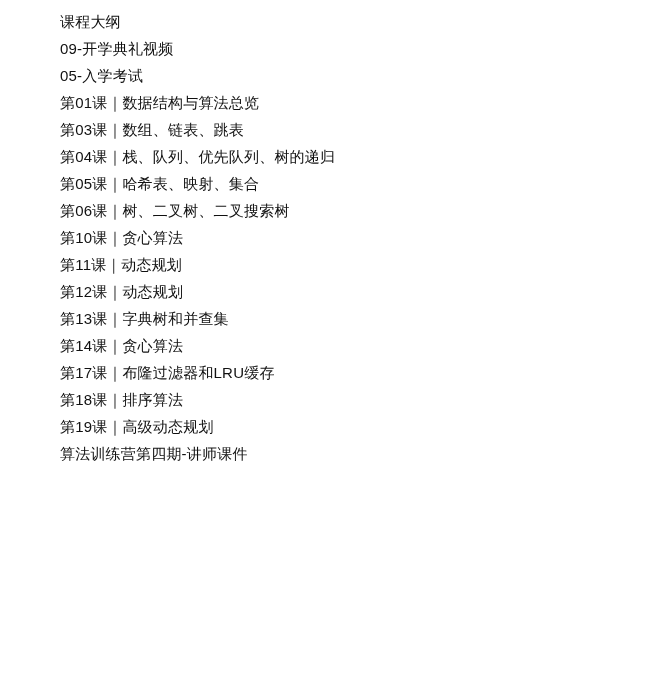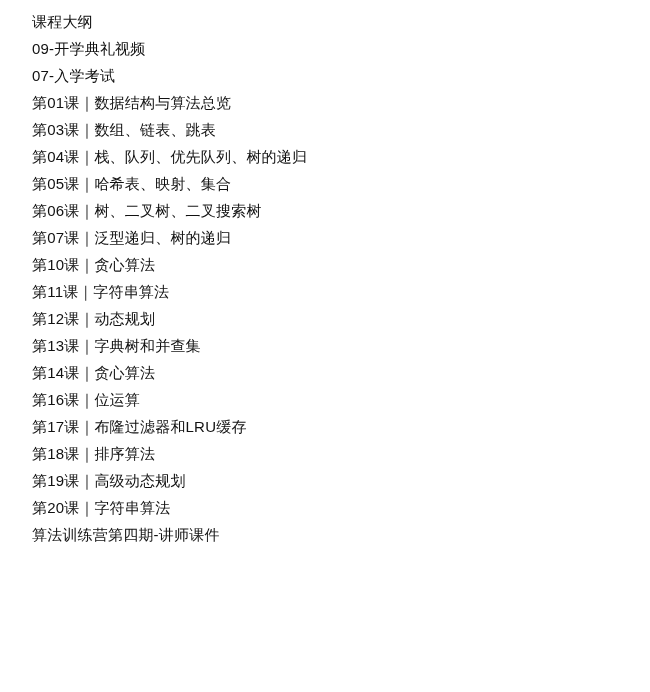--- a/index.html
+++ b/index.html
@@ -10,47 +10,45 @@
   body {
     width: 650px;
     height: 692px;
     font-family: "Liberation Sans", "DejaVu Sans", sans-serif;
     color: #000000;
     overflow: hidden;
   }
   #outline-list {
     padding: 8px 0 0 32px;
     display: block;
+    margin-left: 28px;
   }
   .outline-item {
     font-size: 15px;
     line-height: 27px;
     height: 27px;
     white-space: nowrap;
     letter-spacing: 0.2px;
     color: #111111;
   }
 </style>
 </head>
 <body>
 
 <div id="outline-list">
   <div class="outline-item">课程大纲</div>
   <div class="outline-item">09-开学典礼视频</div>
-  <div class="outline-item">07-入学考试</div>
+  <div class="outline-item">05-入学考试</div>
   <div class="outline-item">第01课｜数据结构与算法总览</div>
   <div class="outline-item">第03课｜数组、链表、跳表</div>
   <div class="outline-item">第04课｜栈、队列、优先队列、树的递归</div>
   <div class="outline-item">第05课｜哈希表、映射、集合</div>
   <div class="outline-item">第06课｜树、二叉树、二叉搜索树</div>
-  <div class="outline-item">第07课｜泛型递归、树的递归</div>
   <div class="outline-item">第10课｜贪心算法</div>
-  <div class="outline-item">第11课｜字符串算法</div>
+  <div class="outline-item">第11课｜动态规划</div>
   <div class="outline-item">第12课｜动态规划</div>
   <div class="outline-item">第13课｜字典树和并查集</div>
   <div class="outline-item">第14课｜贪心算法</div>
-  <div class="outline-item">第16课｜位运算</div>
   <div class="outline-item">第17课｜布隆过滤器和LRU缓存</div>
   <div class="outline-item">第18课｜排序算法</div>
   <div class="outline-item">第19课｜高级动态规划</div>
-  <div class="outline-item">第20课｜字符串算法</div>
   <div class="outline-item">算法训练营第四期-讲师课件</div>
 </div>
 
 </body></html>

